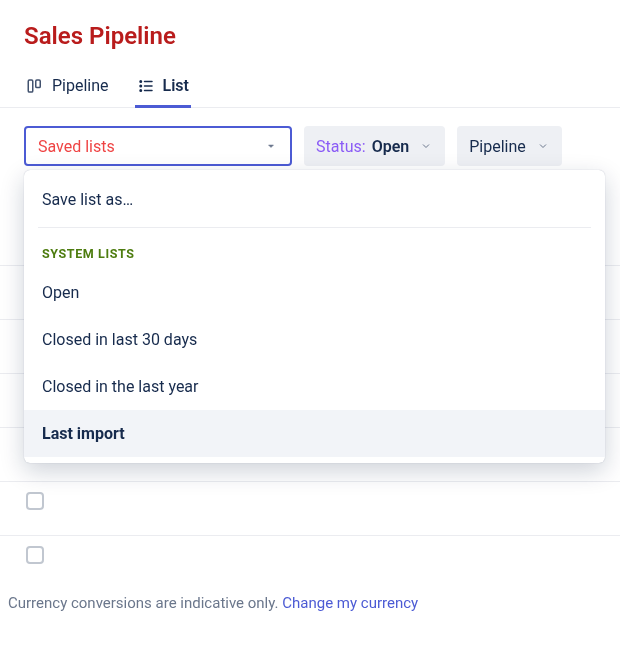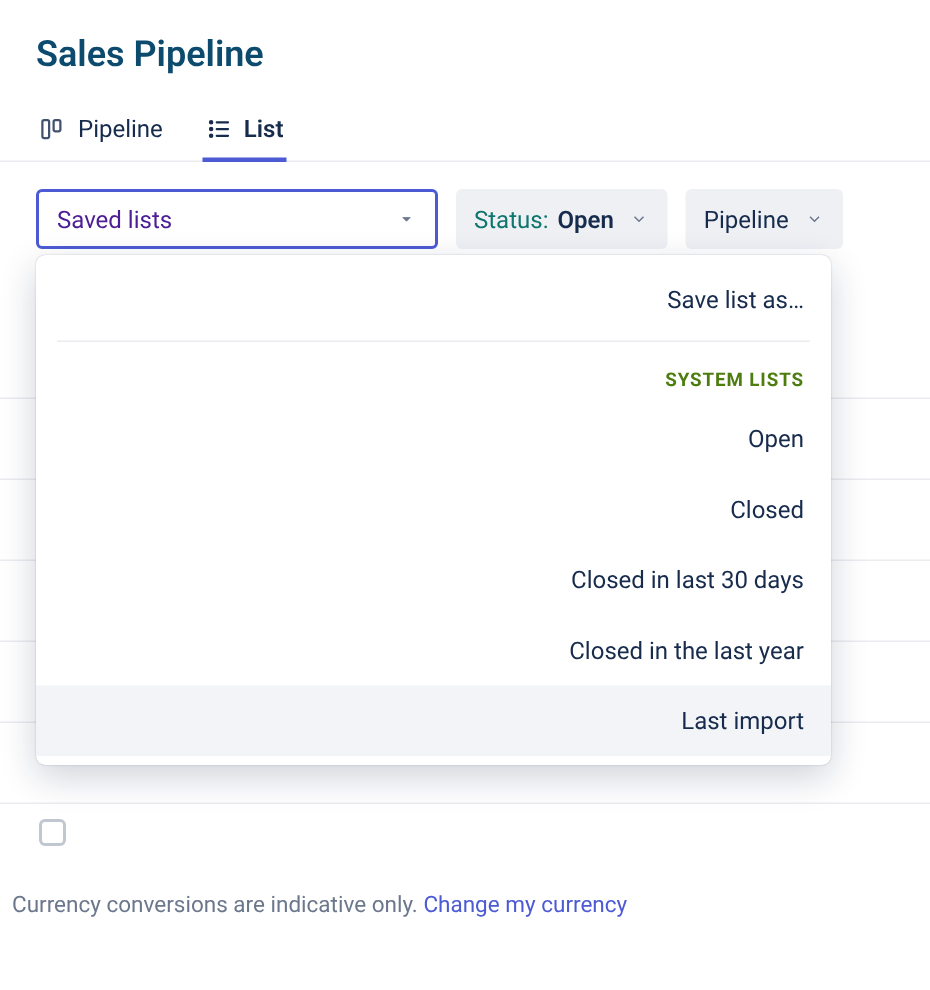--- a/index.html
+++ b/index.html
@@ -11,21 +11,21 @@
     width: 620px; height: 660px;
     overflow: hidden;
   }
   .page {
     padding: 18px 24px 0 24px;
     position: relative;
   }
   .title {
     font-size: 24px;
     font-weight: 600;
-    color: #0c4a6e;
+    color: #b91c1c;
     margin: 4px 0 18px 0;
   }
   .tabs {
     display: flex;
     align-items: center;
     gap: 24px;
     border-bottom: 1px solid #ebecf0;
     margin: 0 -24px;
     padding: 0 24px;
   }
@@ -60,54 +60,54 @@
     height: 40px;
     padding: 0 12px;
     border-radius: 4px;
     font-size: 16px;
     cursor: pointer;
     background: #fff;
   }
   .saved-lists-btn {
     width: 268px;
     border: 2px solid #4c5bd4;
-    color: #4c1d95;
+    color: #ef4444;
   }
   .filter-btn {
     border: none;
     background: #eef0f4;
     color: #172b4d;
     gap: 6px;
     padding: 0 12px;
   }
-  .filter-label { color:#0f766e; }
+  .filter-label { color:#8b5cf6; }
   .filter-value { font-weight:600; }
   .chev { width:14px; height:14px; display:flex; align-items:center; justify-content:center; margin-left:4px;}
   .chev svg { width:12px; height:12px; stroke:#6b778c; }
 
   .dropdown-menu {
     position: absolute;
     top: 170px;
     left: 24px;
-    width: 530px;
+    width: 581px;
     background: #ffffff;
     border-radius: 6px;
     box-shadow: 0 8px 24px rgba(9,30,66,0.2), 0 0 1px rgba(9,30,66,0.3);
     padding: 6px 0 6px 0;
     z-index: 10;
-    text-align: right;
   }
   .menu-item {
     padding: 14px 18px;
     font-size: 16px;
     color: #172b4d;
     cursor: pointer;
   }
   .menu-item.hover {
     background: #f2f4f8;
+    font-weight: bold;
   }
   .menu-divider {
     height:1px; background:#ebecf0; margin:4px 14px;
   }
   .menu-section {
     padding: 14px 18px 8px 18px;
     font-size: 12.5px;
     font-weight:700;
     letter-spacing: 0.6px;
     color:#4d7c0f;
@@ -211,21 +211,20 @@
   <div class="checkbox-ghost" style="top:384px"></div>
   <div class="checkbox-ghost" style="top:438px"></div>
   <div class="checkbox-ghost" style="top:492px"></div>
   <div class="checkbox-ghost" style="top:546px"></div>
 
   <div class="dropdown-menu">
     <div class="menu-item">Save list as…</div>
     <div class="menu-divider"></div>
     <div class="menu-section">SYSTEM LISTS</div>
     <div class="menu-item">Open</div>
-    <div class="menu-item">Closed</div>
     <div class="menu-item">Closed in last 30 days</div>
     <div class="menu-item">Closed in the last year</div>
     <div class="menu-item hover">Last import</div>
   </div>
 
   <div class="footer">
     <span>Currency conversions are indicative only. </span><a>Change my currency</a>
   </div>
 </div>
 

